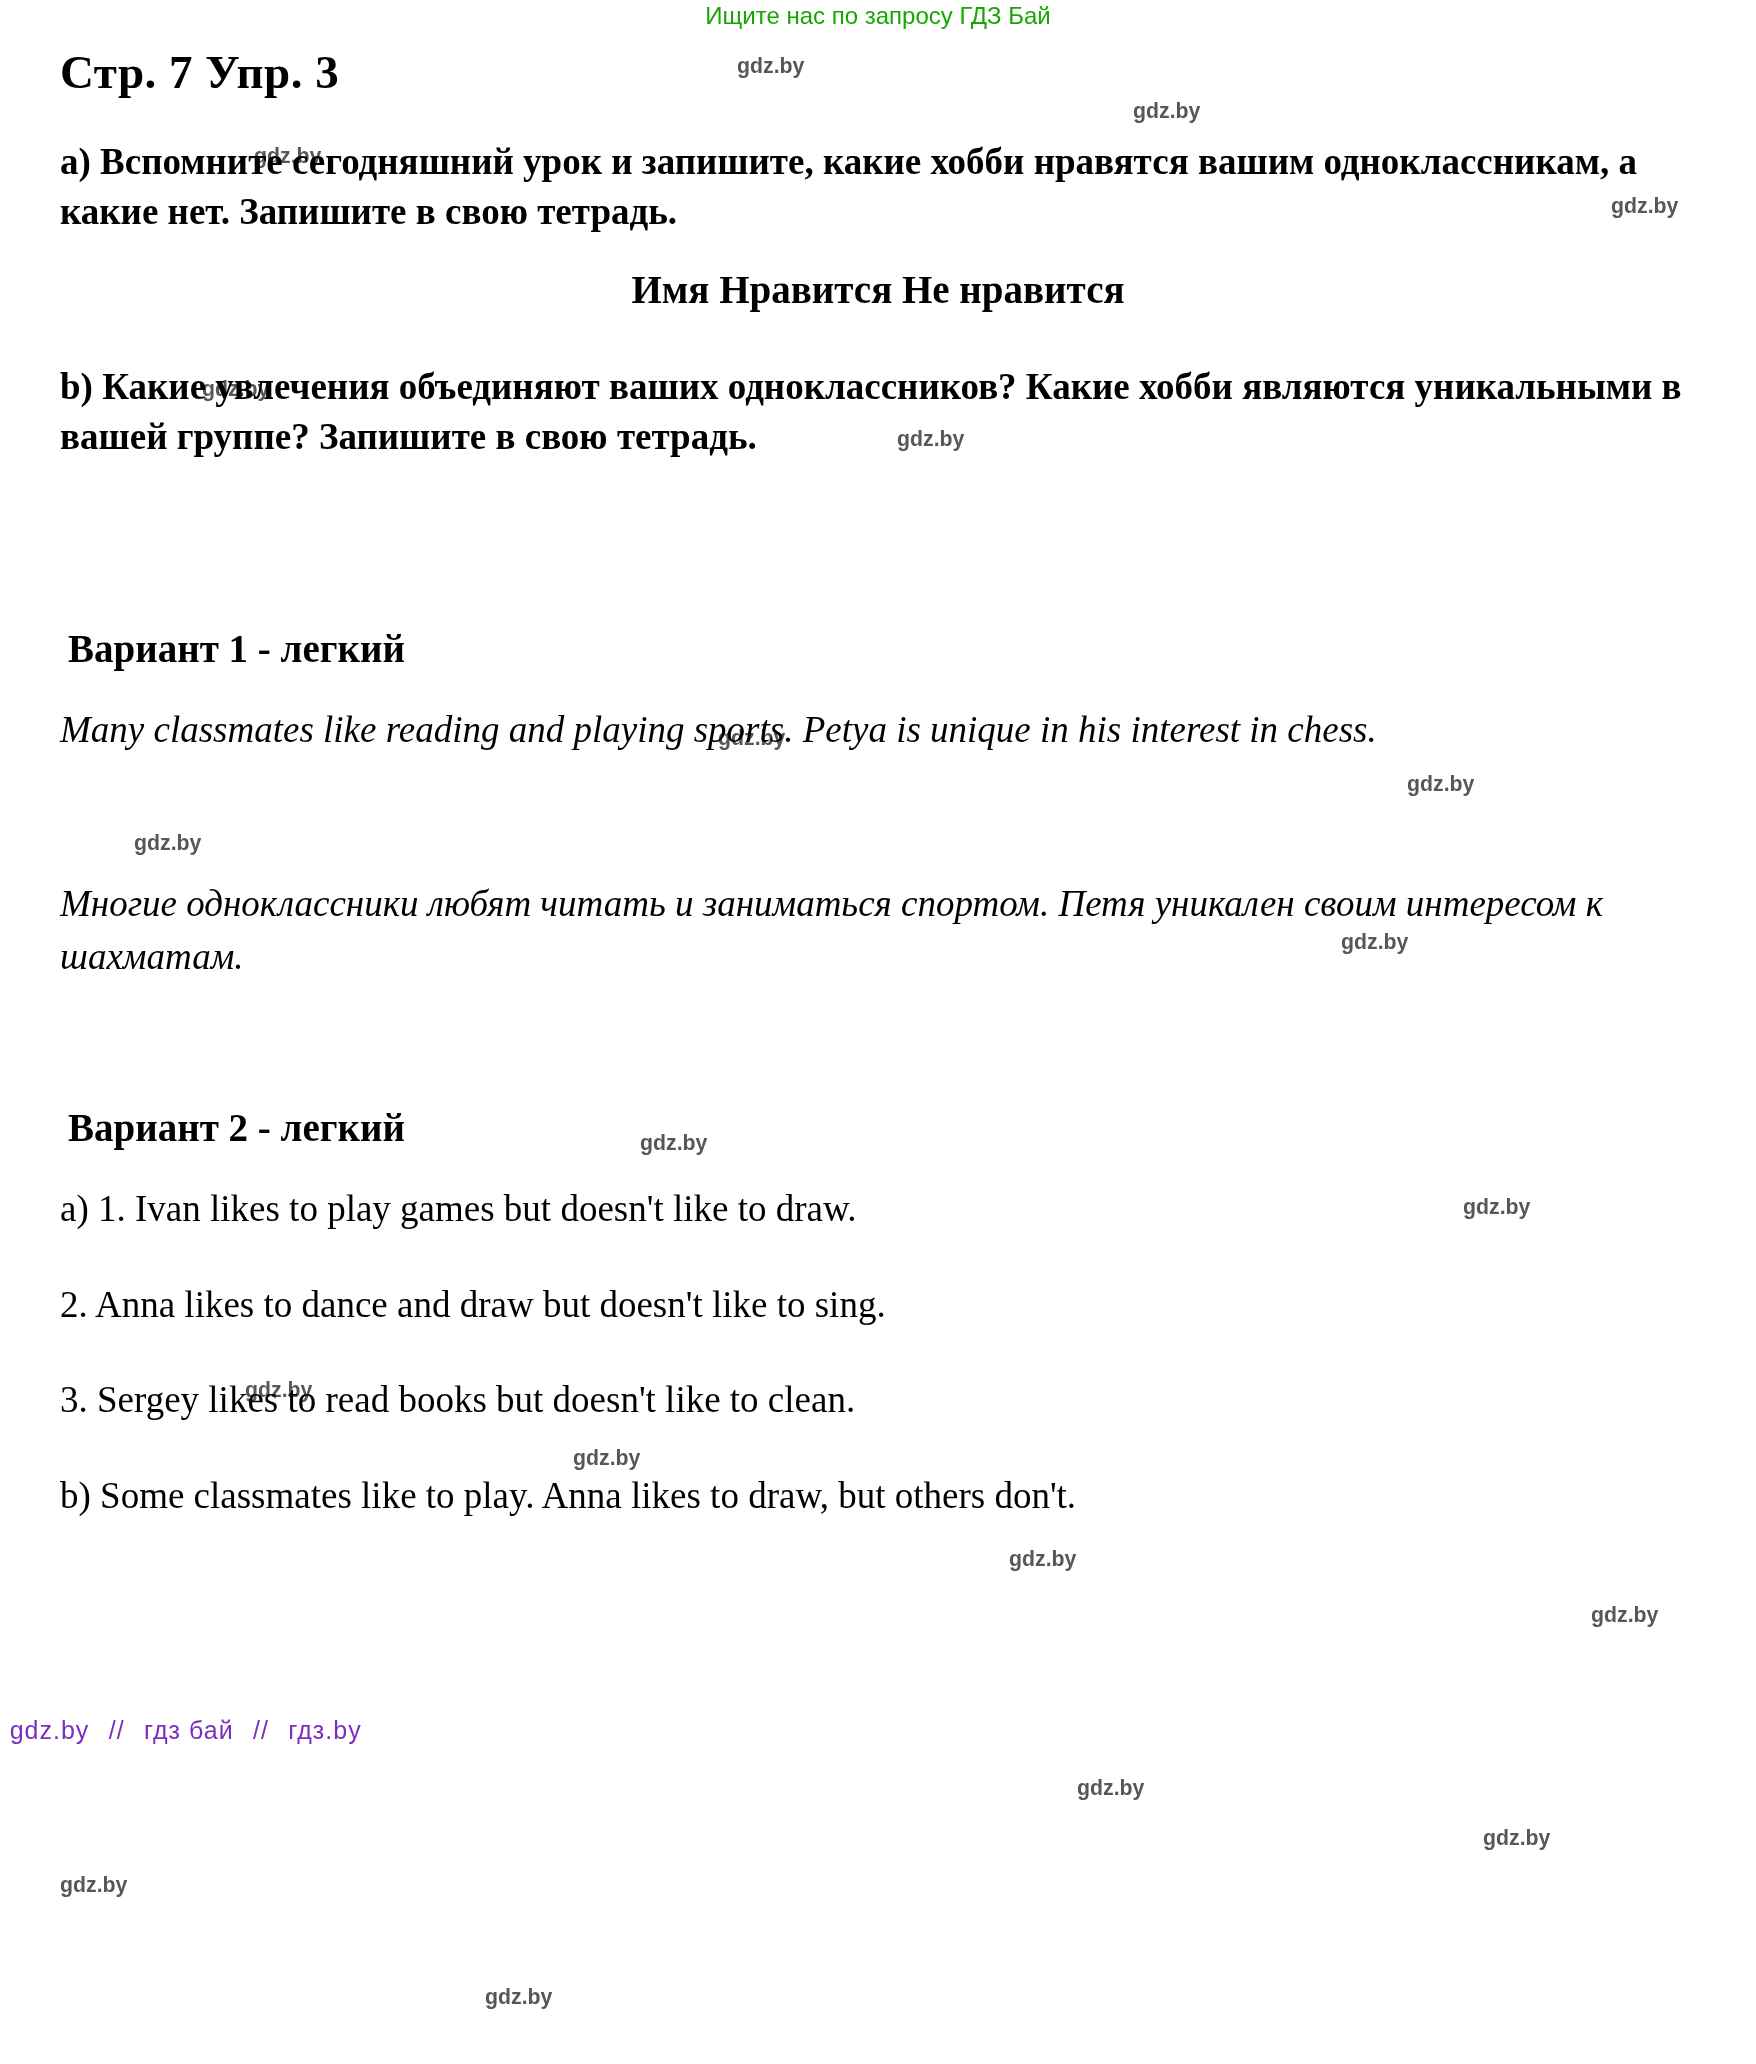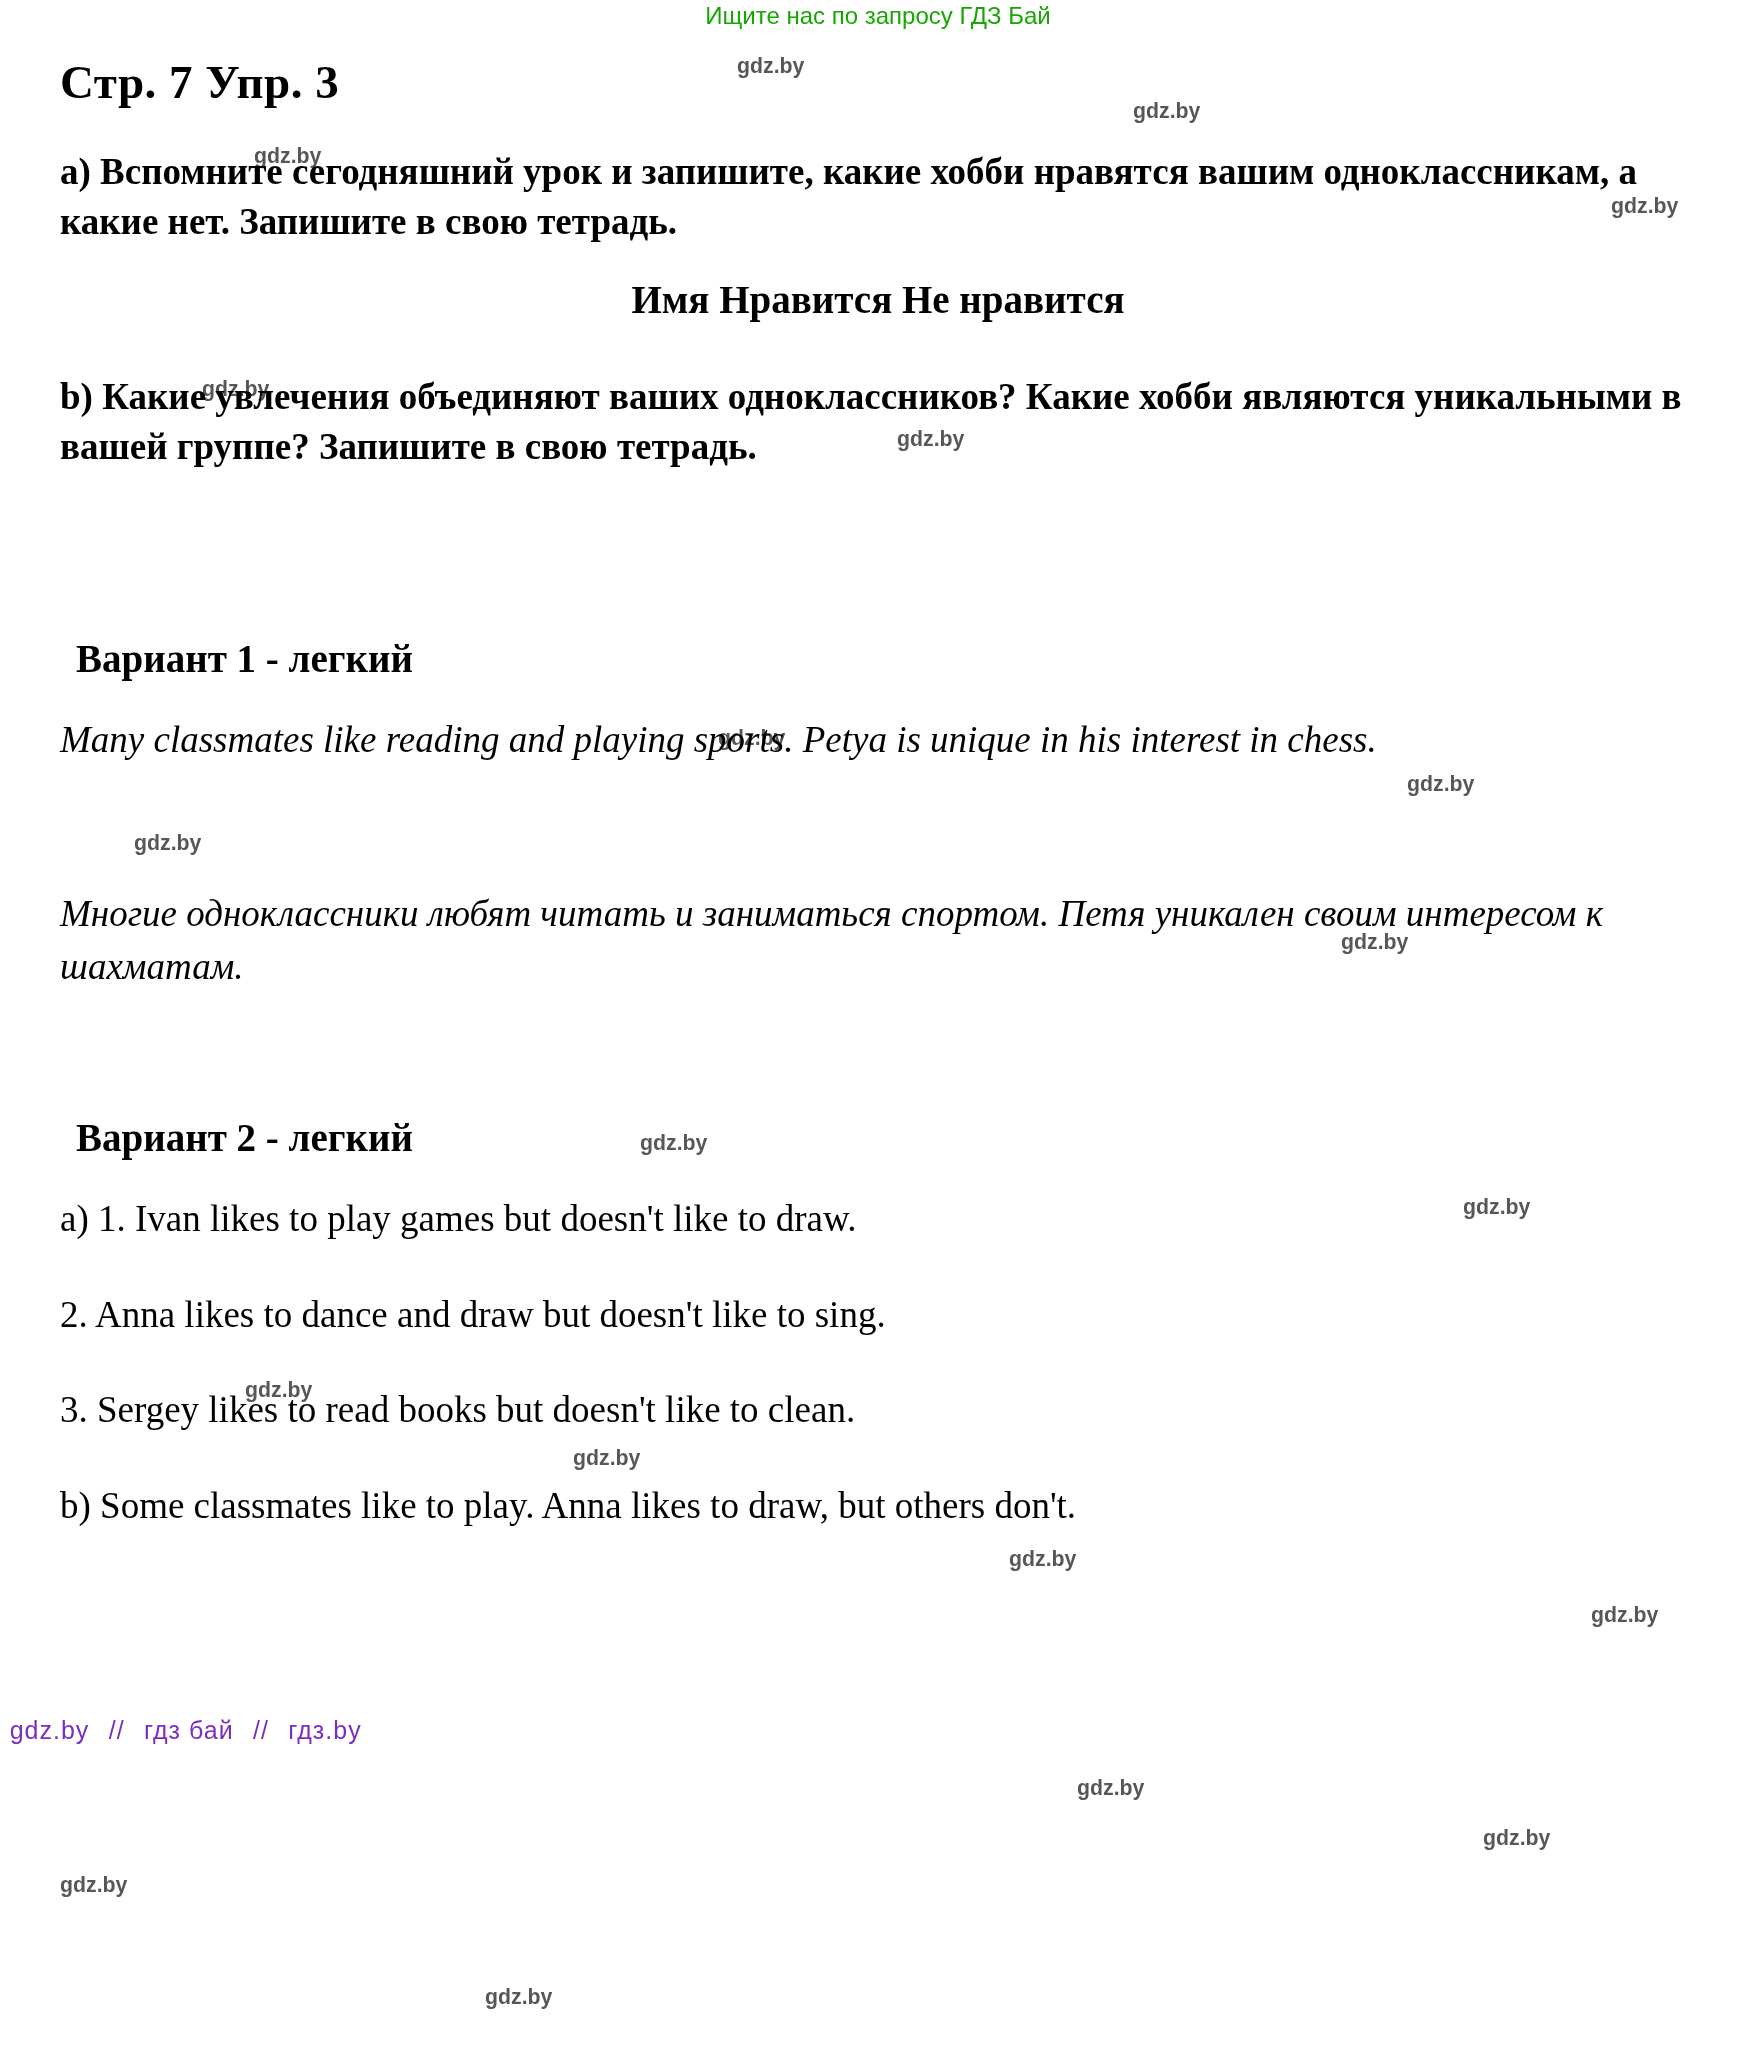--- a/index.html
+++ b/index.html
@@ -13,21 +13,21 @@
     position: relative;
     font-family: "Liberation Serif", serif;
     color: #000000;
     overflow: hidden;
   }
   .page {
     position: relative;
     width: 1756px;
     height: 1759px;
     box-sizing: border-box;
-    padding: 14px 60px;
+    padding: 4px 60px;
   }
   .top-banner {
     position: absolute;
     top: 1.9px;
     left: 0;
     width: 100%;
     text-align: center;
     color: #16a800;
     font-family: "Liberation Sans", sans-serif;
     font-size: 24px;
@@ -52,21 +52,21 @@
   }
   p.table-head {
     font-size: 39px;
     font-weight: bold;
     margin: 29px 0 50px 0;
     text-align: center;
   }
   p.section-head {
     font-size: 39px;
     font-weight: bold;
-    margin: 0 0 33px 16px;
+    margin: 0 0 33px 8px;
   }
   p.para {
     font-size: 37px;
     line-height: 1.42;
     margin: 0 0 29px 0;
     font-style: italic;
   }
   .gap-lg { height: 146px; }
   .gap-md { height: 93px; }
   .list-item {

